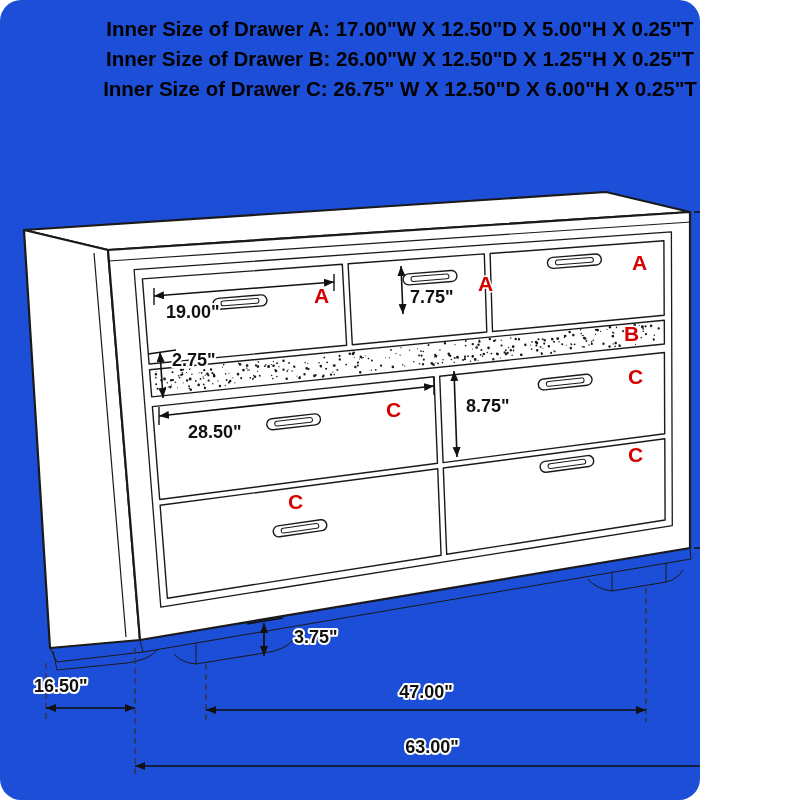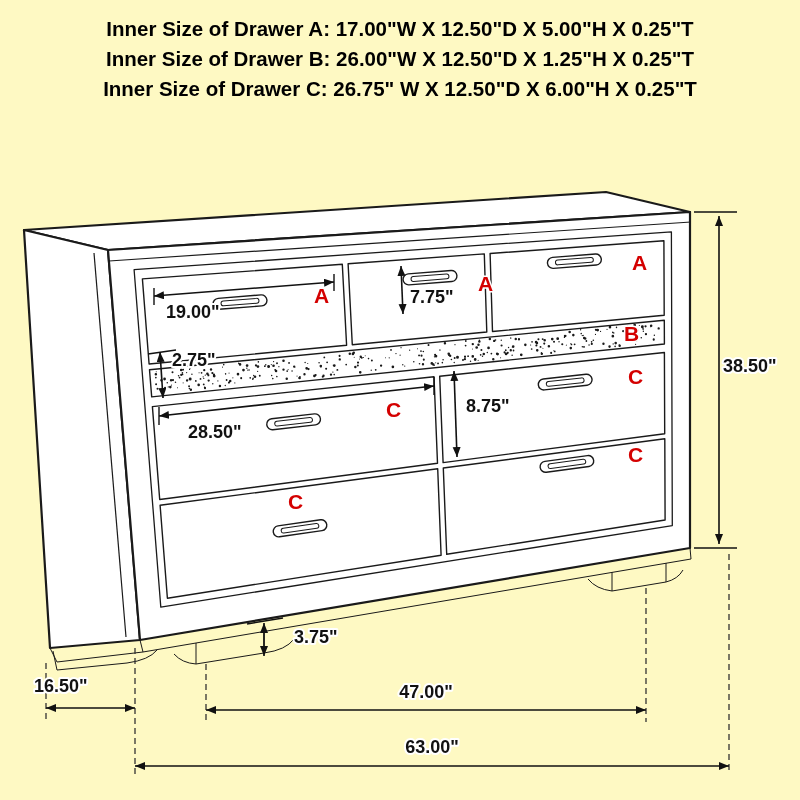--- a/index.html
+++ b/index.html
@@ -1,16 +1,16 @@
 <!DOCTYPE html>
 <html><head>
 <meta charset="utf-8">
 <style>
   html,body{margin:0;padding:0;background:#fff;}
-  .stage{position:relative;width:800px;height:800px;background:#fef9c3;overflow:hidden;}
+  .stage{position:relative;width:700px;height:800px;background:#1d4ed8;overflow:hidden;border-radius:21px;}
   svg{display:block;}
   text{font-family:"Liberation Sans","DejaVu Sans",sans-serif;}
   .hdr{font-weight:700;font-size:20.5px;fill:#000;}
   .dimtxt{font-weight:700;font-size:18px;fill:#111;paint-order:stroke;stroke:#fff;stroke-width:4px;stroke-linejoin:round;}
   .red{font-weight:700;font-size:21px;paint-order:stroke;stroke:#fff;stroke-width:3px;stroke-linejoin:round;}
   .ln{stroke:#1a1a1a;fill:none;}
   .thin{stroke-width:1.2;}
   .face{fill:#fff;stroke:#1a1a1a;stroke-width:2.2;stroke-linejoin:round;}
   .frame{fill:none;stroke:#1a1a1a;stroke-width:1.3;stroke-linejoin:round;}
   .drawer{fill:#fff;stroke:#1a1a1a;stroke-width:1.4;stroke-linejoin:round;}

